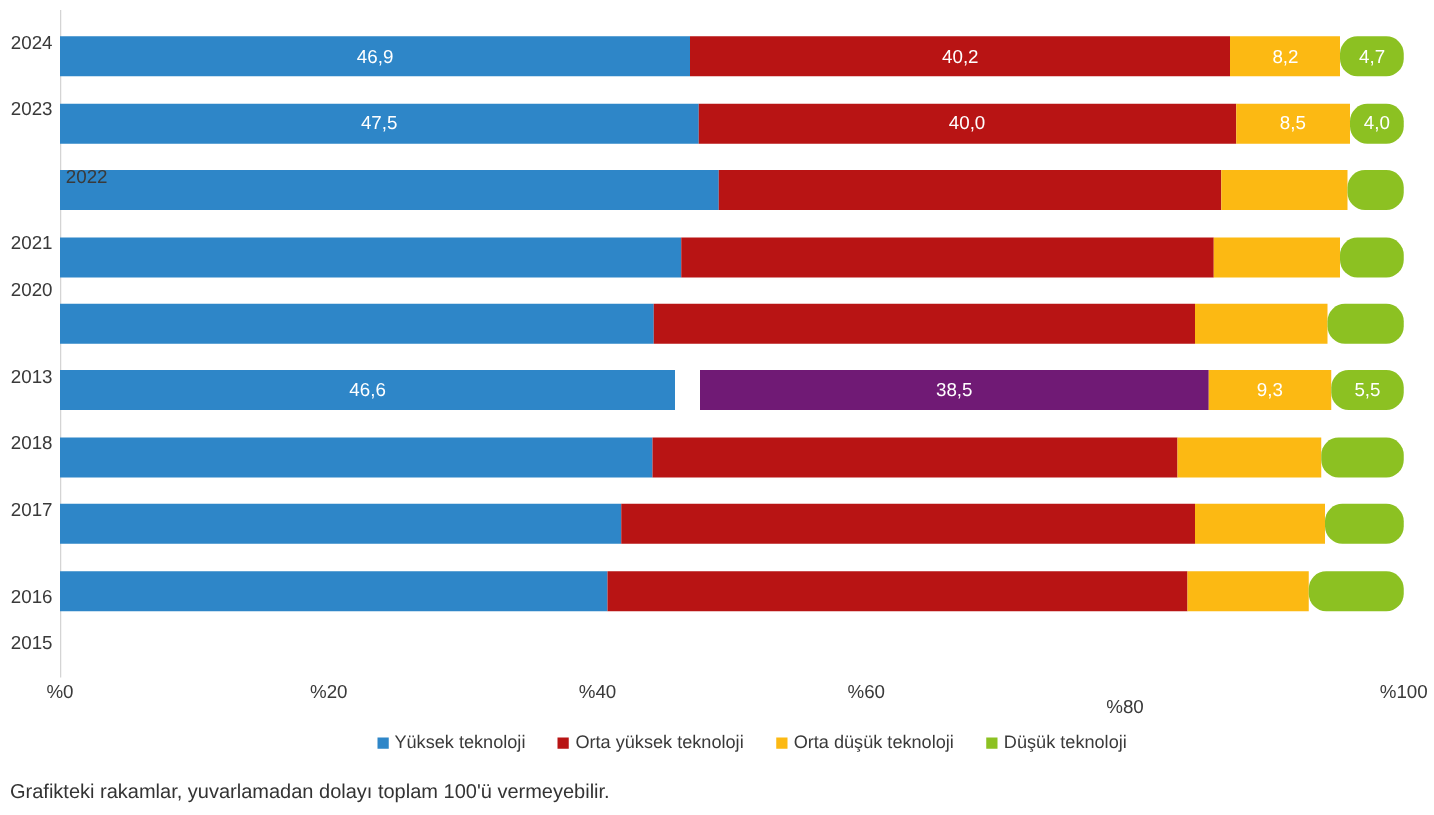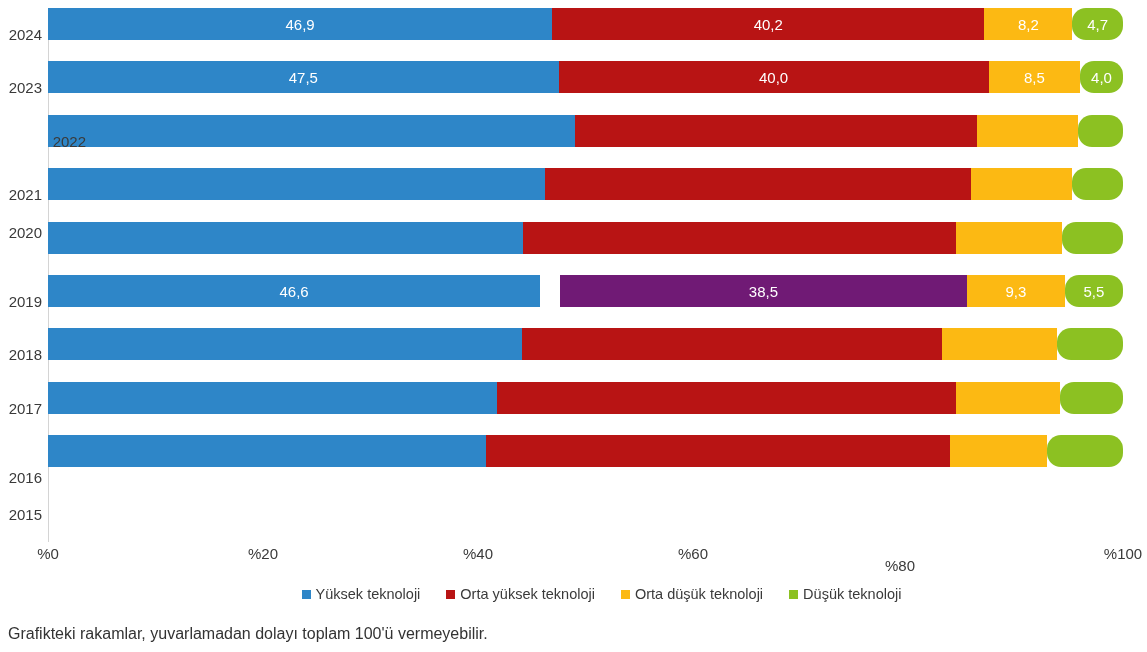--- a/index.html
+++ b/index.html
@@ -40,21 +40,21 @@
     height: 534px;
     background: #d4d4d4;
   }
 
   .row {
     position: absolute;
     left: 0;
     width: 100%;
     height: 53.4px;
     display: flex;
-    align-items: flex-start;
+    align-items: flex-end;
   }
   .bar {
     position: relative;
     width: 100%;
     height: 32px;
     display: flex;
   }
   .seg {
     height: 100%;
     display: flex;
@@ -281,21 +281,21 @@
         </div>
       </div>
     </div>
 
   <div id="ylabels">
       <div class="ylabel" style="top: 26.7px;">2024</div>
       <div class="ylabel" style="top: 80.1px;">2023</div>
       <div class="ylabel" style="top: 133.5px; padding-left: 44px;">2022</div>
       <div class="ylabel" style="top: 186.9px;">2021</div>
       <div class="ylabel" style="top: 225px;">2020</div>
-      <div class="ylabel" style="top: 293.7px;">2019</div>
+      <div class="ylabel" style="top: 293.7px;">2013</div>
       <div class="ylabel" style="top: 347.1px;">2018</div>
       <div class="ylabel" style="top: 400.5px;">2017</div>
       <div class="ylabel" style="top: 453.9px; margin-top: 16px;">2016</div>
       <div class="ylabel" style="top: 507.3px;">2015</div>
     </div>
 
   <div id="xticks">
       <div class="xtick" style="left: 48px;">%0</div>
       <div class="xtick" style="left: 263px;">%20</div>
       <div class="xtick" style="left: 478px;">%40</div>

